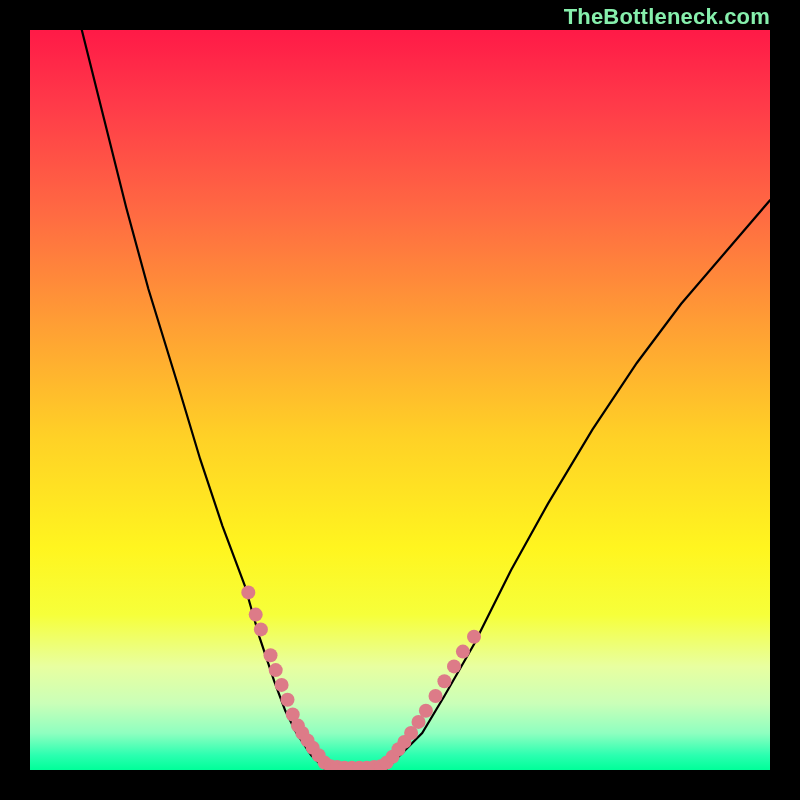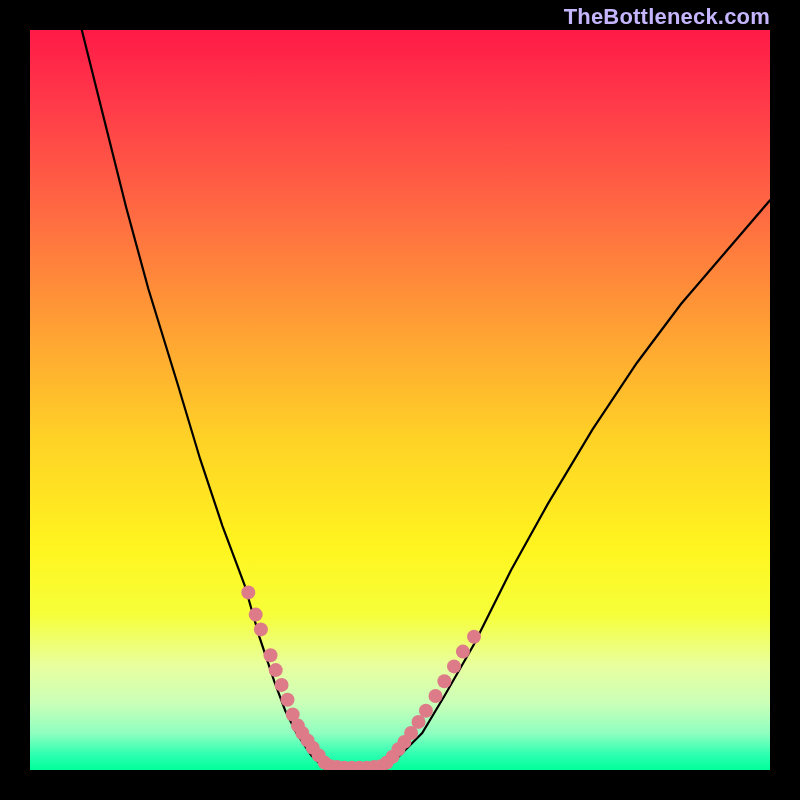--- a/index.html
+++ b/index.html
@@ -37,21 +37,21 @@
       #2bffb0 98%,
       #00ff99 100%
     );
   }
   .watermark {
     position: absolute;
     left: 30px;
     top: 4px;
     width: 740px;
     text-align: right;
-    color: #c4b5fd;
+    color: #86efac;
     font-size: 22px;
     font-weight: 600;
     letter-spacing: 0.2px;
     user-select: none;
     padding-right: 0;
     box-sizing: border-box;
   }
   svg.curve {
     position: absolute;
     inset: 0;

